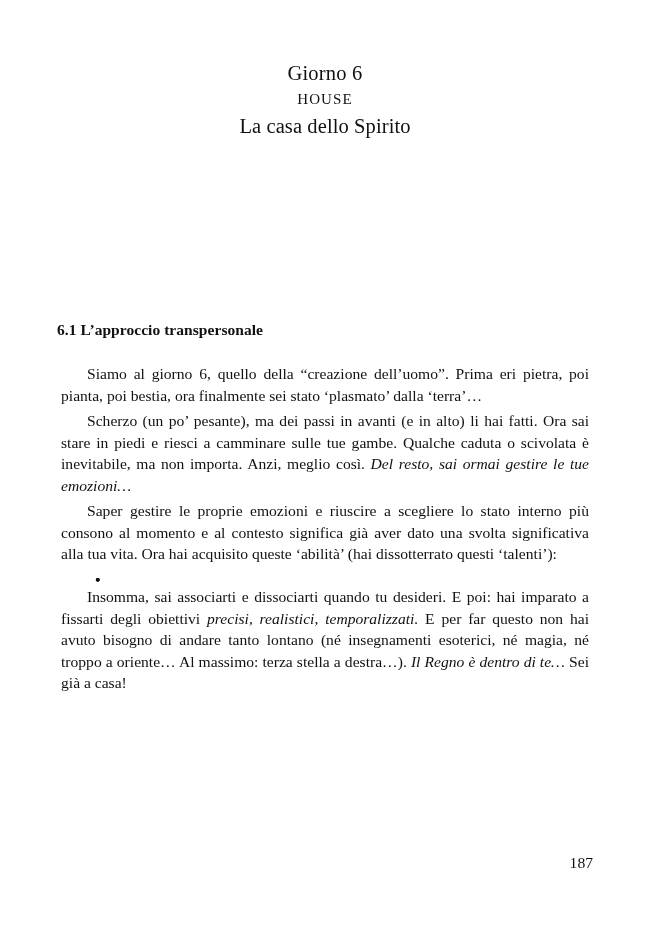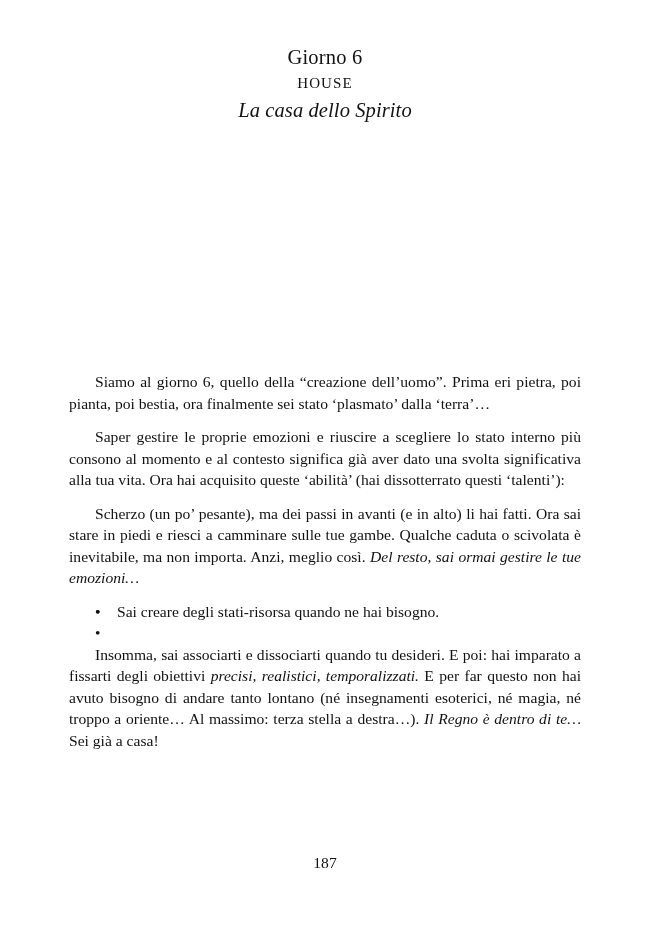--- a/index.html
+++ b/index.html
@@ -20,38 +20,37 @@
     position: absolute;
     left: 0; top: 0;
     width: 650px;
     height: 928px;
   }
 
   
   .title-block {
     position: absolute;
     left: 57px;
-    top: 44px;
+    top: 60px;
     width: 536px;
     text-align: center;
   }
   .title-line-1 {
     font-size: 20.5px;
     line-height: 26px;
     letter-spacing: 0.2px;
   }
   .title-line-2 {
     font-size: 15px;
     line-height: 26px;
     letter-spacing: 1.1px;
   }
   .title-line-3 {
     font-size: 20.5px;
     line-height: 28px;
-    font-style: italic;
     letter-spacing: 0.1px;
   }
 
   
   .section-heading {
     position: absolute;
     left: 57px;
     top: 320px;
     width: 536px;
     font-size: 15.5px;
@@ -66,21 +65,21 @@
     left: 57px;
     top: 359px;
     width: 536px;
     font-size: 15.6px;
     line-height: 21.5px;
     text-align: justify;
     text-justify: inter-word;
     hyphens: manual;
   }
   .body-text p {
-    margin: 12px;
+    margin: 4px;
     text-indent: 26px;
   }
   .body-text p.gap-before {
     margin-top: 21.5px;
   }
   .body-text i {
     font-style: italic;
   }
 
   
@@ -102,52 +101,52 @@
     font-size: 15.6px;
     line-height: 21.5px;
   }
 
   
   .folio {
     position: absolute;
     left: 57px;
     top: 853px;
     width: 536px;
-    text-align: center;
+    text-align: right;
     font-size: 15.6px;
     line-height: 20px;
   }
 </style>
 </head>
 <body>
 
 <div class="page">
 
   <div class="title-block">
     <div class="title-line-1">Giorno 6</div>
     <div class="title-line-2">HOUSE</div>
     <div class="title-line-3">La casa dello Spirito</div>
   </div>
 
+  <div class="section-heading">6.1 L’approccio transpersonale</div>
 
   <div class="body-text">
 
     <p><span>Siamo al giorno 6, quello della “creazione dell’uomo”. Prima eri pietra, poi pianta, poi bestia, ora finalmente sei stato ‘plasmato’ dalla ‘terra’…</span></p>
 
+    <p><span>Scherzo (un po’ pesante), ma dei passi in avanti (e in alto) li hai fatti. Ora sai stare in piedi e riesci a camminare sulle tue gambe. Qualche caduta o scivolata è inevitabile, ma non importa. Anzi, meglio così. </span><i>Del resto, sai ormai gestire le tue emozioni…</i></p>
+
     <p><span>Saper gestire le proprie emozioni e riuscire a scegliere lo stato interno più consono al momento e al contesto significa già aver dato una svolta significativa alla tua vita. Ora hai acquisito queste ‘abilità’ (hai dissotterrato questi ‘talenti’):</span></p>
-
-    <p><span>Scherzo (un po’ pesante), ma dei passi in avanti (e in alto) li hai fatti. Ora sai stare in piedi e riesci a camminare sulle tue gambe. Qualche caduta o scivolata è inevitabile, ma non importa. Anzi, meglio così. </span><i>Del resto, sai ormai gestire le tue emozioni…</i></p>
 
     <ul class="bullets">
       <li>
         <span class="bullet-mark">•</span>
       </li>
       <li>
         <span class="bullet-mark">•</span>
-        <span>Sai creare degli stati-risorsa quando ne hai bisogno.</span>
       </li>
       <li>
         <span class="bullet-mark">•</span>
       </li>
     </ul>
 
     <p class="gap-before"><span>Insomma, sai associarti e dissociarti quando tu desideri. E poi: hai imparato a fissarti degli obiettivi </span><i>precisi, realistici, temporalizzati.</i><span> E per far questo non hai avuto bisogno di andare tanto lontano (né insegnamenti esoterici, né magia, né troppo a oriente… Al massimo: terza stella a destra…). </span><i>Il Regno è dentro di te…</i><span> Sei già a casa!</span></p>
 
 
   </div>

